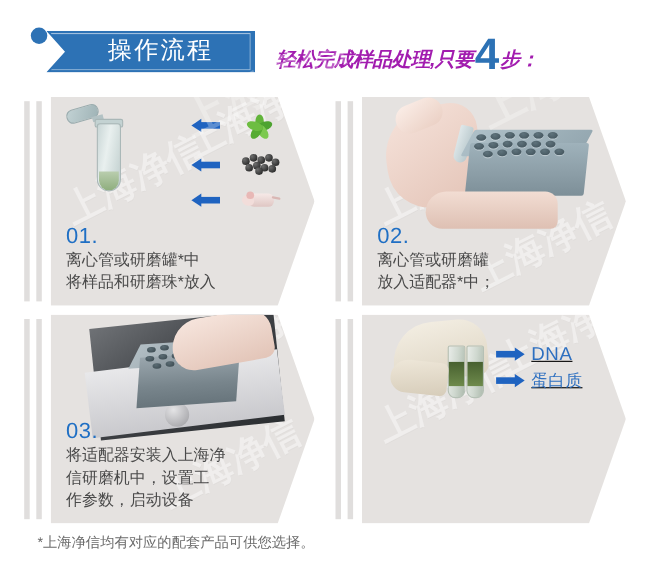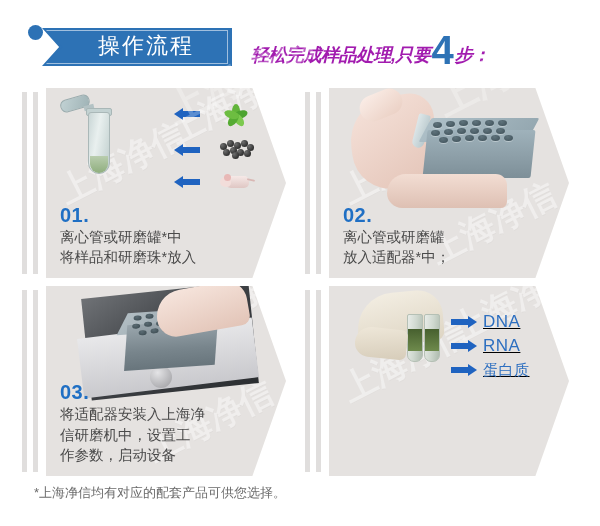--- a/index.html
+++ b/index.html
@@ -86,21 +86,21 @@
     white-space:nowrap;
     text-shadow:0 1px 0 rgba(0,0,0,.04);
   }
   .wm .w1 { left:8px;   top:52px; }
   .wm .w2 { left:118px; top:-8px; }
   .wm .w3 { left:96px;  top:112px; }
 
   
   .ctext { position:absolute; left:14px; bottom:10px; z-index:6; }
   .cnum {
-    font-size:20px; font-weight:bold; color:#1f6fc4;
+    font-size:20px; font-weight:normal; color:#1f6fc4;
     line-height:1.05; margin-bottom:1px; letter-spacing:.5px;
   }
   .cdesc {
     font-size:14.5px; color:#4a4a4a; line-height:1.42;
     font-weight:500; white-space:nowrap;
   }
   .cdesc div { }
 
   
   .art { position:absolute; left:0; top:0; width:240px; height:118px; z-index:4; }
@@ -507,24 +507,20 @@
         <div class="c4-t2"></div>
         <div class="c4-thumb"></div>
 
         <div class="c4-labels">
           <div class="c4-row">
             <span class="arrow-r"></span>
             <span class="c4-txt">DNA</span>
           </div>
           <div class="c4-row">
             <span class="arrow-r"></span>
-            <span class="c4-txt">RNA</span>
-          </div>
-          <div class="c4-row">
-            <span class="arrow-r"></span>
             <span class="c4-txt cn">蛋白质</span>
           </div>
         </div>
       </div>
 
     </div>
   </div>
 
 </div>
 

